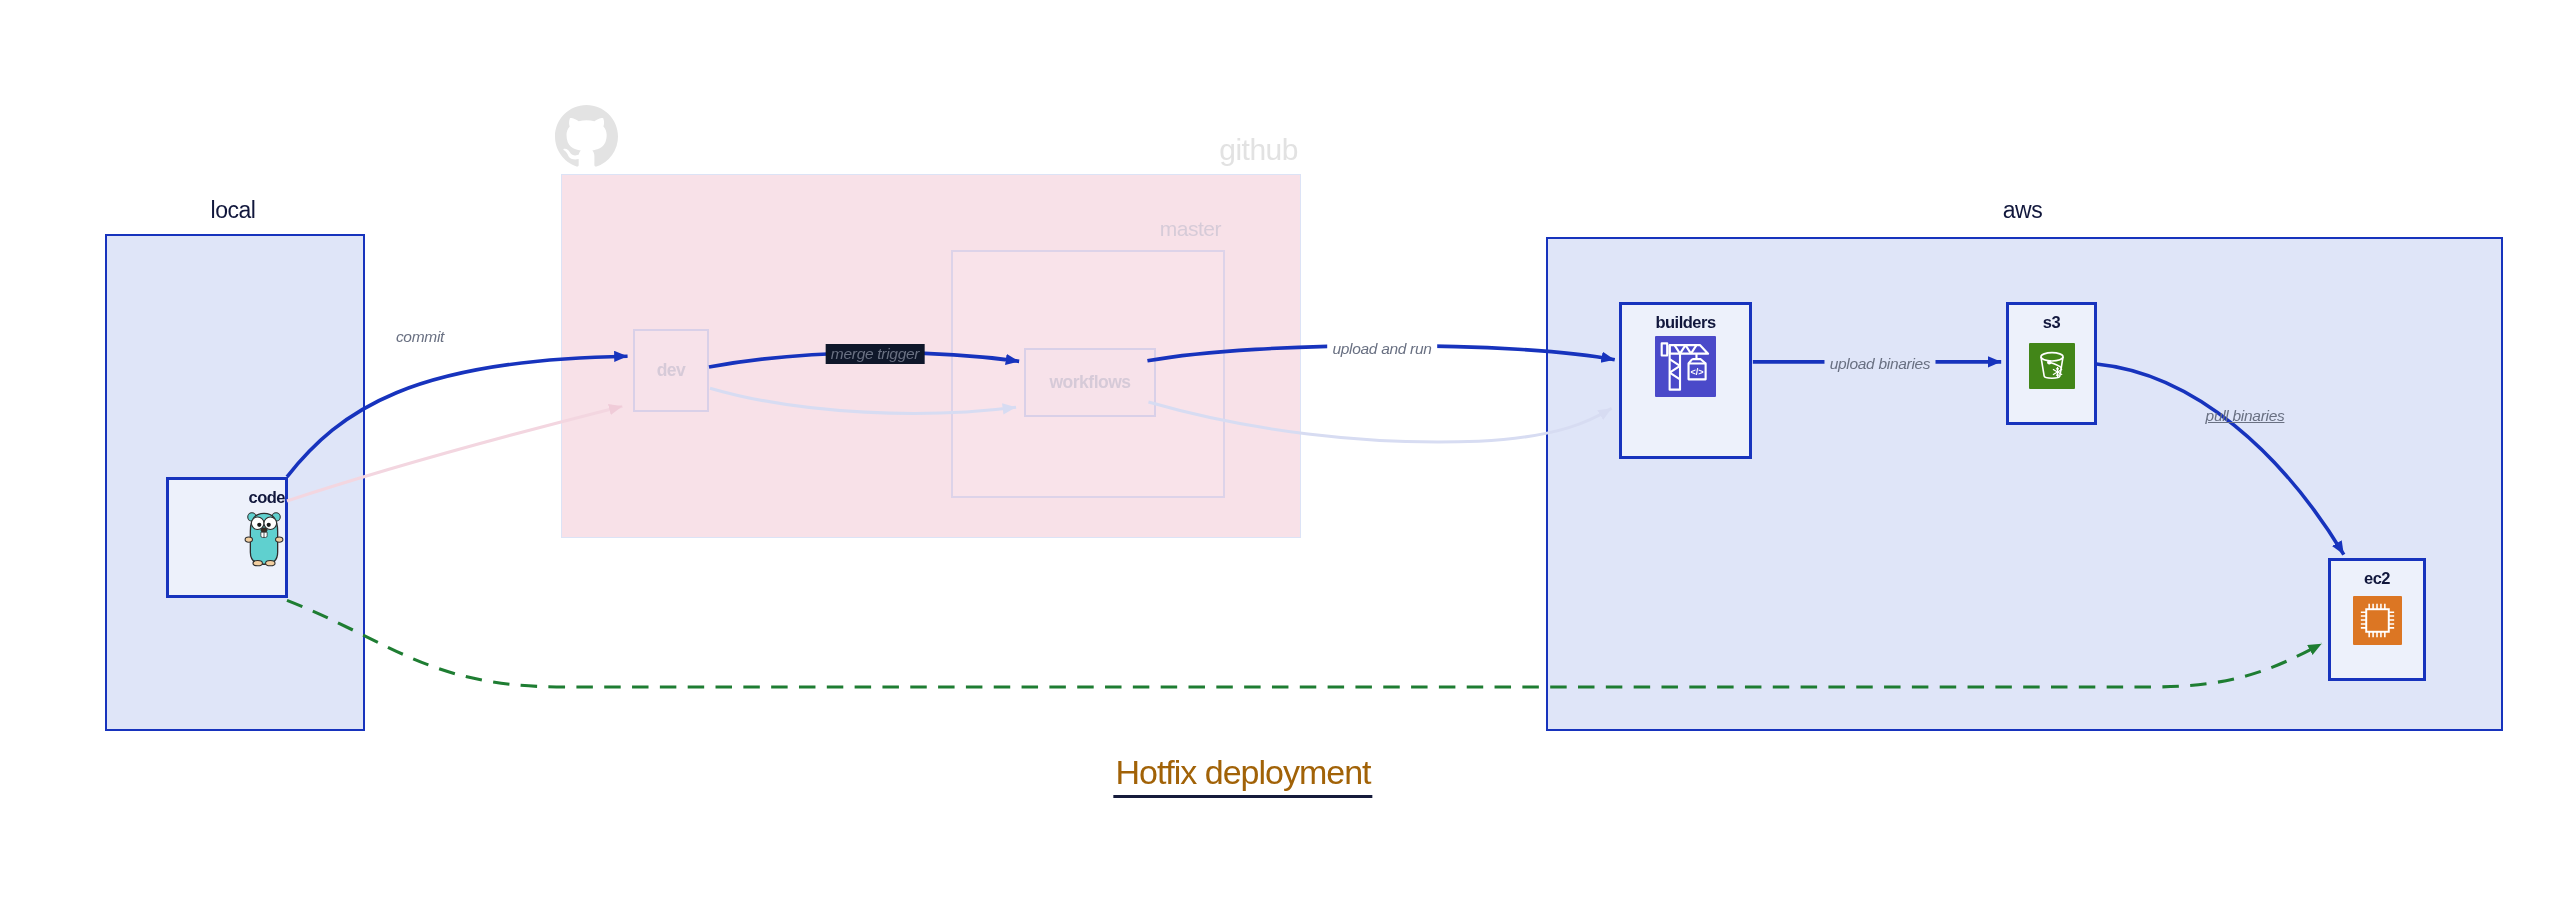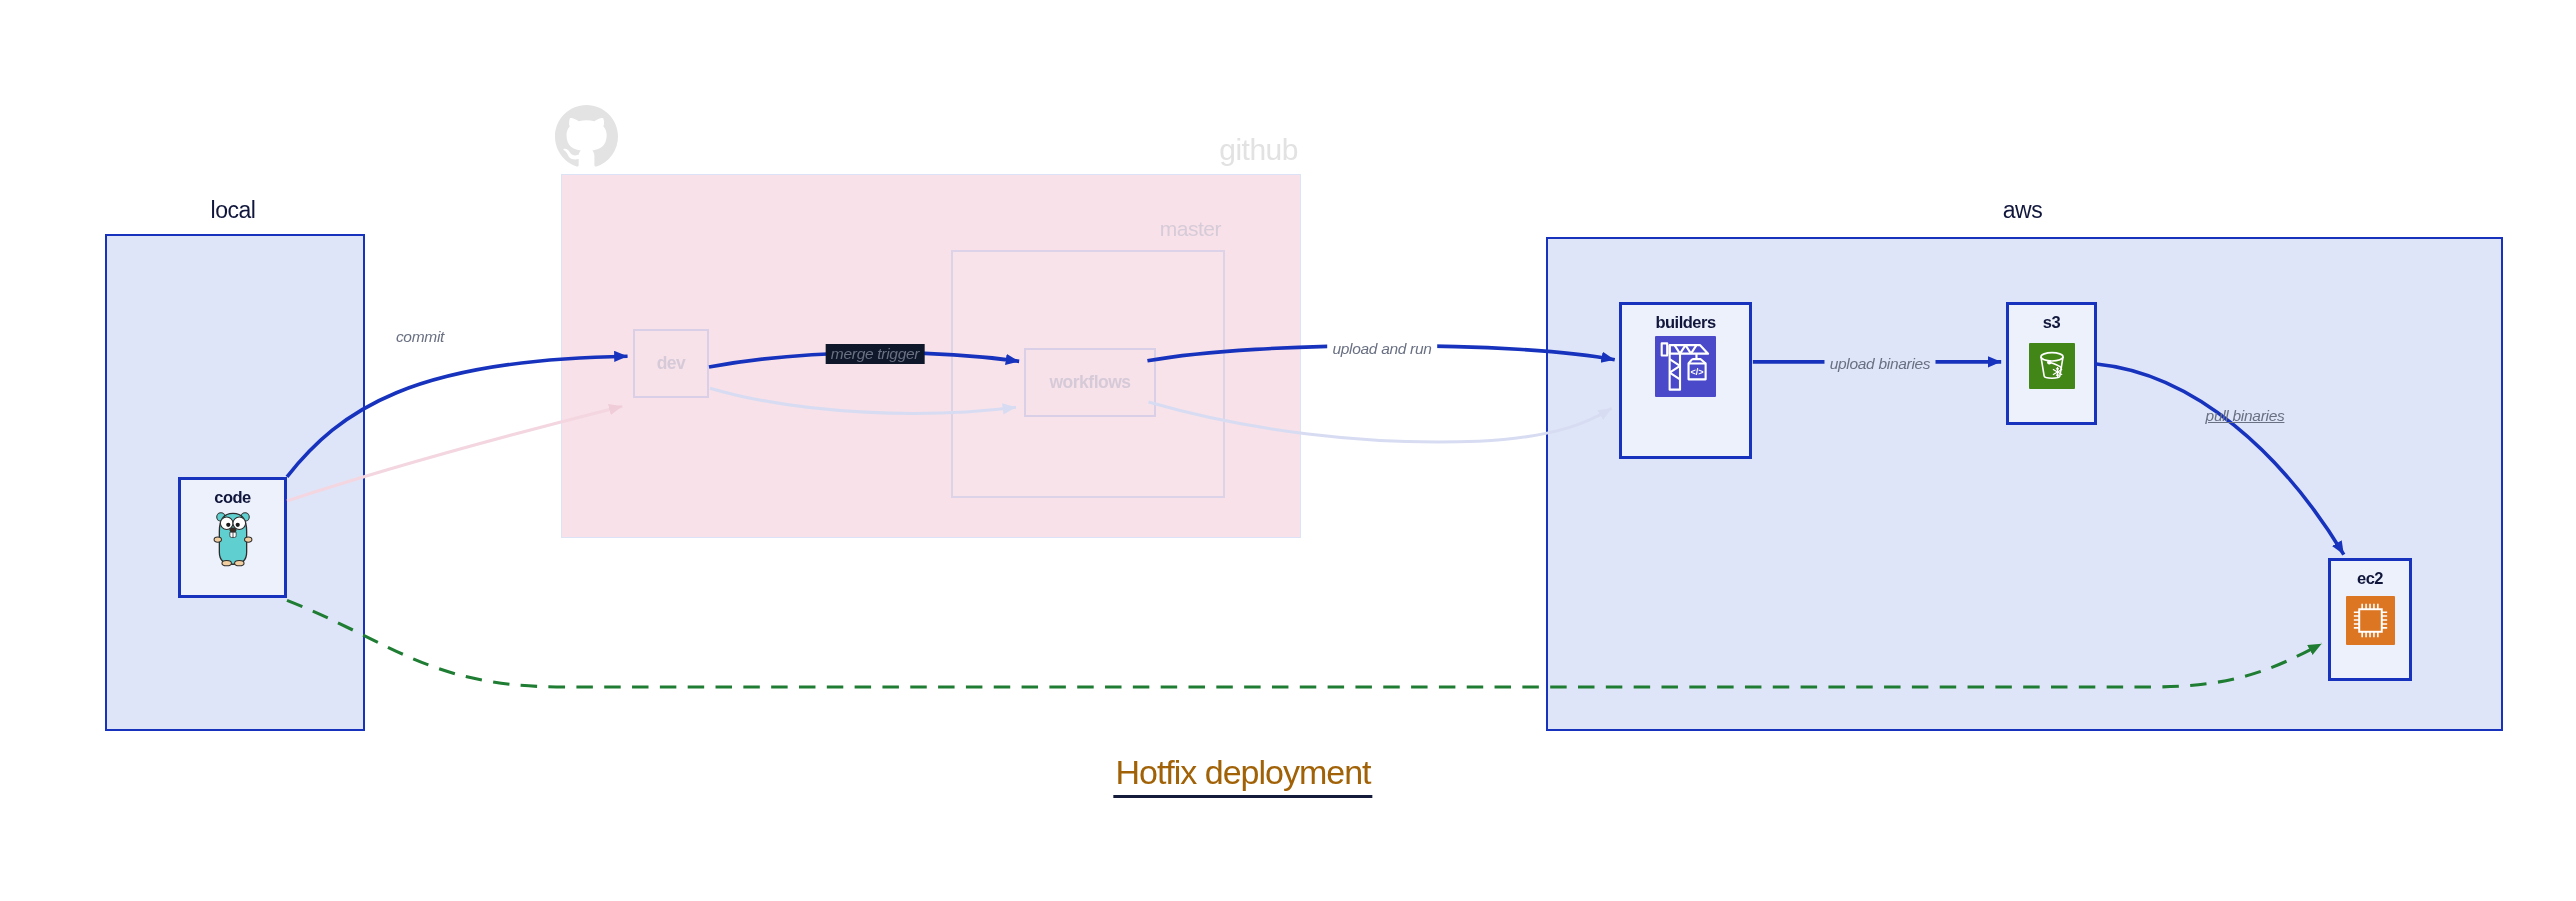--- a/index.html
+++ b/index.html
@@ -56,21 +56,21 @@
   </div>
   <div class="github-label layer-containers" style="left:1082px;top:133px;width:216px;">github</div>
   <div class="container-pink layer-containers" style="left:561px;top:174px;width:738px;height:362px;"></div>
 
   <div class="master-label layer-containers" style="left:951px;top:217px;width:270px;">master</div>
   <div class="container-master layer-containers" style="left:951px;top:250px;width:270px;height:244px;"></div>
 
   <div class="container-label layer-containers" style="left:1546px;top:197px;width:953px;">aws</div>
   <div class="container-blue layer-containers" style="left:1546px;top:237px;width:953px;height:490px;"></div>
 
-  <div class="node layer-nodes" style="left:178px;top:477px;width:109px;height:121px;">
+  <div class="node layer-nodes" style="left:166px;top:477px;width:122px;height:121px;align-items:flex-end;">
     <div class="node-label">code</div>
     <div style="margin-top:3.1px;">
       <svg width="42" height="57" viewBox="0 0 80 108">
         <circle cx="17" cy="13" r="8" fill="#5fd0cf" stroke="#2d2d2d" stroke-width="2"></circle>
         <circle cx="63" cy="13" r="8" fill="#5fd0cf" stroke="#2d2d2d" stroke-width="2"></circle>
         <path d="M14 40 C14 14 26 6 40 6 C54 6 66 14 66 40 L66 80 C66 97 56 103 40 103 C24 103 14 97 14 80 Z" fill="#5fd0cf" stroke="#2d2d2d" stroke-width="2.5"></path>
         <ellipse cx="11" cy="56" rx="7" ry="5" fill="#f2cfa0" stroke="#2d2d2d" stroke-width="2"></ellipse>
         <ellipse cx="69" cy="56" rx="7" ry="5" fill="#f2cfa0" stroke="#2d2d2d" stroke-width="2"></ellipse>
         <circle cx="28" cy="25" r="12" fill="#ffffff" stroke="#2d2d2d" stroke-width="2"></circle>
         <circle cx="52" cy="25" r="12" fill="#ffffff" stroke="#2d2d2d" stroke-width="2"></circle>
@@ -78,21 +78,21 @@
         <circle cx="49" cy="28" r="4" fill="#1a1a1a"></circle>
         <ellipse cx="40" cy="38" rx="6" ry="4.5" fill="#3b2b20" stroke="#2d2d2d" stroke-width="1.5"></ellipse>
         <path d="M34 42 h12 v7 a3 3 0 0 1 -3 3 h-6 a3 3 0 0 1 -3 -3 z" fill="#ffffff" stroke="#2d2d2d" stroke-width="1.5"></path>
         <line x1="40" y1="42" x2="40" y2="52" stroke="#2d2d2d" stroke-width="1.5"></line>
         <ellipse cx="28" cy="101" rx="9" ry="5" fill="#f2cfa0" stroke="#2d2d2d" stroke-width="2"></ellipse>
         <ellipse cx="52" cy="101" rx="9" ry="5" fill="#f2cfa0" stroke="#2d2d2d" stroke-width="2"></ellipse>
       </svg>
     </div>
   </div>
 
-  <div class="node-faded layer-nodes" style="left:633px;top:329px;width:76px;height:69px;">
+  <div class="node-faded layer-nodes" style="left:633px;top:329px;width:76px;height:83px;">
     <div class="node-label">dev</div>
   </div>
 
   <div class="node-faded layer-nodes" style="left:1024px;top:348px;width:132px;height:69px;">
     <div class="node-label">workflows</div>
   </div>
 
   <div class="node layer-nodes" style="left:1619px;top:302px;width:133px;height:157px;">
     <div class="node-label">builders</div>
     <div style="margin-top:4.1px;">
@@ -127,21 +127,21 @@
         <g stroke="#ffffff" stroke-width="2.6" transform="translate(62,63)">
           <line x1="0" y1="-11" x2="0" y2="11"></line>
           <line x1="-10" y1="-6" x2="10" y2="6"></line>
           <line x1="-10" y1="6" x2="10" y2="-6"></line>
           <path d="M-3 -8 L0 -5 L3 -8 M-3 8 L0 5 L3 8" fill="none"></path>
         </g>
       </svg>
     </div>
   </div>
 
-  <div class="node layer-nodes" style="left:2328px;top:558px;width:84px;height:123px;">
+  <div class="node layer-nodes" style="left:2328px;top:558px;width:98px;height:123px;">
     <div class="node-label">ec2</div>
     <div style="margin-top:8.2px;">
       <svg class="icon-tile" width="49" height="49" viewBox="0 0 100 100">
         <rect x="0" y="0" width="100" height="100" fill="#dc7623"></rect>
         <rect x="27" y="27" width="46" height="46" fill="none" stroke="#ffffff" stroke-width="4"></rect>
         <g stroke="#ffffff" stroke-width="3.2">
           <path d="M33 16 v11 M41 16 v11 M49 16 v11 M57 16 v11 M65 16 v11"></path>
           <path d="M33 73 v11 M41 73 v11 M49 73 v11 M57 73 v11 M65 73 v11"></path>
           <path d="M16 33 h11 M16 41 h11 M16 49 h11 M16 57 h11 M16 65 h11"></path>
           <path d="M73 33 h11 M73 41 h11 M73 49 h11 M73 57 h11 M73 65 h11"></path>

